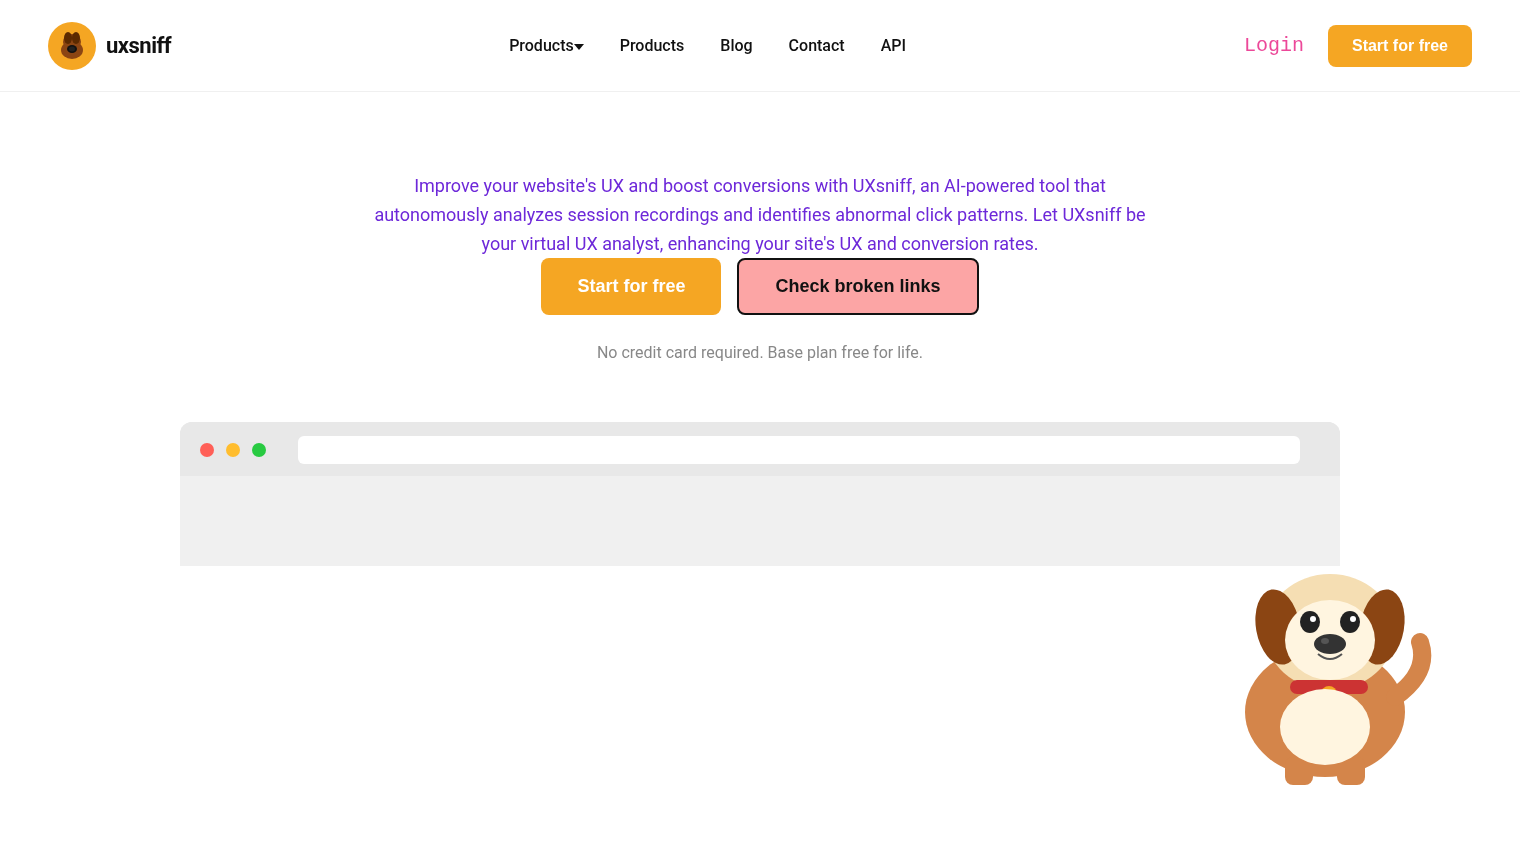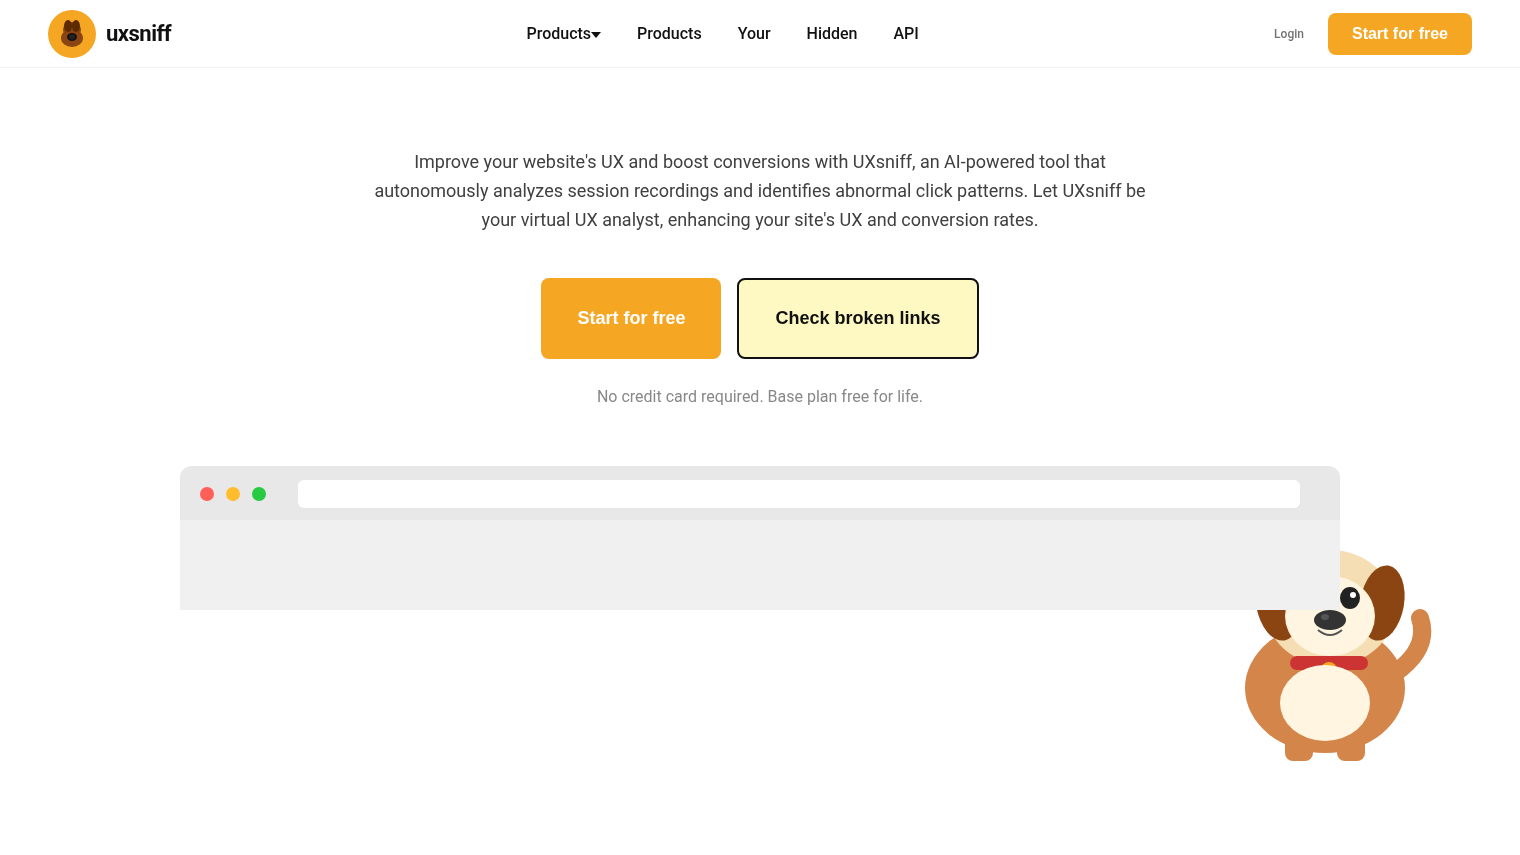--- a/index.html
+++ b/index.html
@@ -4,21 +4,21 @@
   <style>
     * { margin: 0; padding: 0; box-sizing: border-box; }
     body { font-family: -apple-system, BlinkMacSystemFont, 'Segoe UI', Roboto, sans-serif; background: #fff; color: #111; overflow-x: hidden; }
 
     
     nav {
       display: flex;
       align-items: center;
       justify-content: space-between;
       padding: 0 48px;
-      height: 68px;
+      height: 92px;
       border-bottom: 1px solid #f0f0f0;
       position: sticky;
       top: 0;
       background: #fff;
       z-index: 100;
     }
     .nav-logo {
       display: flex;
       align-items: center;
       gap: 10px;
@@ -58,24 +58,25 @@
       border-right: 5px solid transparent;
       border-top: 6px solid #111;
       margin-top: 2px;
     }
     .nav-right {
       display: flex;
       align-items: center;
       gap: 24px;
     }
     .nav-login {
-      font-size: 12px;
+      font-size: 20px;
       font-weight: 500;
-      color: #737373;
+      color: #ec4899;
       text-decoration: none;
+      font-family: Liberation Mono, monospace;
     }
     .btn-start-free {
       background: #F5A623;
       color: #fff;
       font-size: 16px;
       font-weight: 600;
       border: none;
       border-radius: 8px;
       padding: 12px 24px;
       cursor: pointer;
@@ -97,47 +98,46 @@
       font-size: 68px;
       font-weight: 800;
       line-height: 1.1;
       max-width: 860px;
       margin-bottom: 32px;
       letter-spacing: -1px;
     }
     .hero-subtitle {
       font-size: 18px;
       line-height: 1.6;
-      color: #404040;
+      color: #6d28d9;
       max-width: 800px;
-      margin-bottom: 44px;
     }
     .hero-cta {
       display: flex;
       gap: 16px;
       margin-bottom: 28px;
     }
     .btn-primary {
       background: #F5A623;
       color: #fff;
       font-size: 18px;
       font-weight: 600;
       border: none;
       border-radius: 8px;
       padding: 16px 36px;
       cursor: pointer;
     }
     .btn-secondary {
-      background: #fef9c3;
+      background: #fca5a5;
       color: #111;
       font-size: 18px;
       font-weight: 600;
       border: 2px solid #111;
       border-radius: 8px;
-      padding: 28px 36px;
+      padding: 16px 36px;
       cursor: pointer;
     }
     .hero-note {
       font-size: 16px;
       color: #888;
       margin-bottom: 60px;
     }
 
     
     .dog-illustration {
@@ -211,24 +211,24 @@
     <li>
       <a href="#" class="nav-products-link">
         <span>Products</span>
         <span class="chevron-down"></span>
       </a>
     </li>
     <li>
       <a href="#">Products</a>
     </li>
     <li>
-      <a href="#">Your</a>
-    </li>
-    <li>
-      <a href="#">Hidden</a>
+      <a href="#">Blog</a>
+    </li>
+    <li>
+      <a href="#">Contact</a>
     </li>
     <li>
       <a href="#">API</a>
     </li>
   </ul>
 
   <div class="nav-right">
     <a href="#" class="nav-login">Login</a>
     <button class="btn-start-free">Start for free</button>
   </div>

